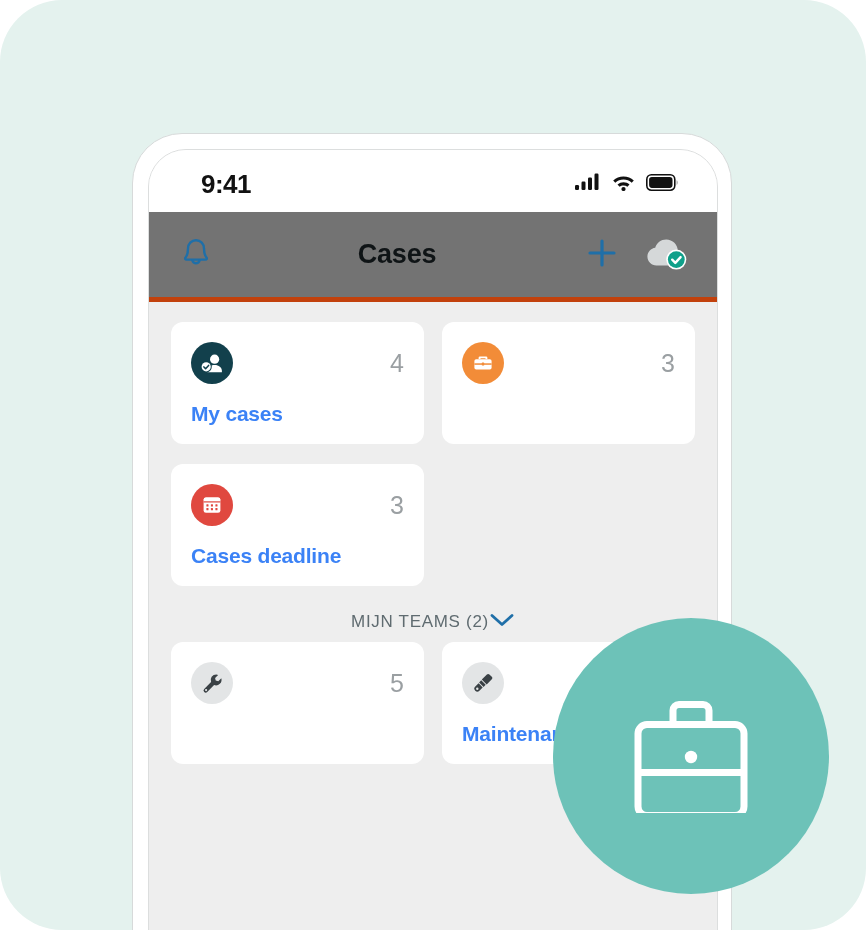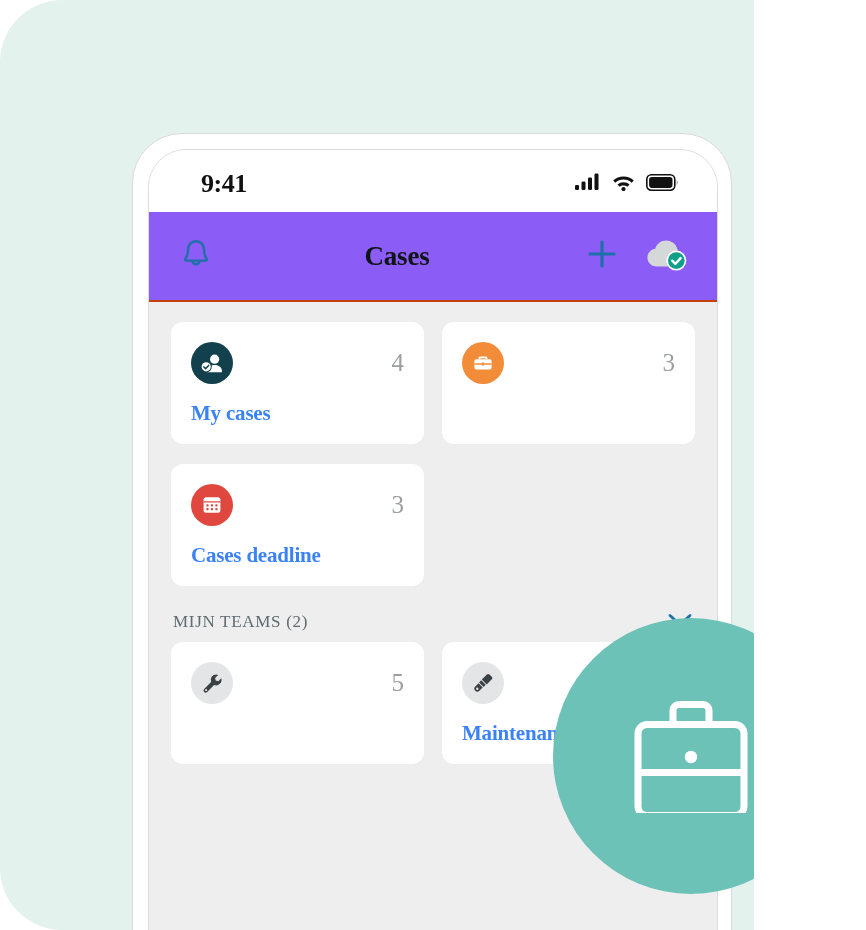--- a/index.html
+++ b/index.html
@@ -10,25 +10,24 @@
   body {
     width: 866px;
     height: 930px;
     font-family: "Liberation Sans", sans-serif;
     -webkit-font-smoothing: antialiased;
     overflow: hidden;
   }
 
   .page {
     position: relative;
-    width: 754px;
+    width: 866px;
     height: 930px;
     background: #ffffff;
     overflow: hidden;
-    font-family: Liberation Serif, serif;
   }
 
   
   .mint-backdrop {
     position: absolute;
     left: 0; top: 0;
     width: 866px;
     height: 930px;
     background: #e4f2ee;
     border-radius: 62px;
@@ -85,24 +84,24 @@
     display: flex;
     align-items: center;
     gap: 10px;
     margin-top: 6px;
   }
 
   
   .nav-bar {
     position: relative;
     height: 90px;
-    background: #8b5cf6;
-    display: flex;
-    align-items: center;
-    border-bottom: 2px solid #c2410c;
+    background: #737373;
+    display: flex;
+    align-items: center;
+    border-bottom: 5px solid #c2410c;
     box-sizing: border-box;
     padding: 0 28px 0 24px;
   }
   .nav-left, .nav-right {
     display: flex;
     align-items: center;
   }
   .nav-right { gap: 18px; }
   .nav-btn {
     width: 46px;
@@ -176,21 +175,21 @@
     color: #3b82f6;
     letter-spacing: -0.2px;
     white-space: nowrap;
     overflow: hidden;
   }
 
   
   .section-header {
     display: flex;
     align-items: center;
-    justify-content: space-between;
+    justify-content: center;
     padding: 26px 2px 10px 2px;
   }
   .section-title {
     font-size: 17px;
     color: #5f6b70;
     letter-spacing: 0.7px;
     font-weight: normal;
   }
   .section-chevron {
     cursor: pointer;

